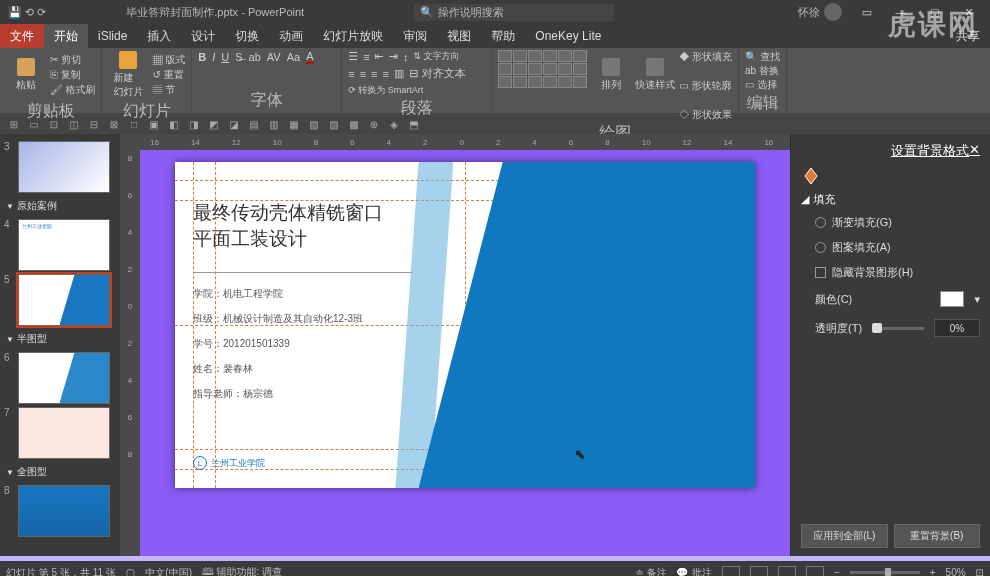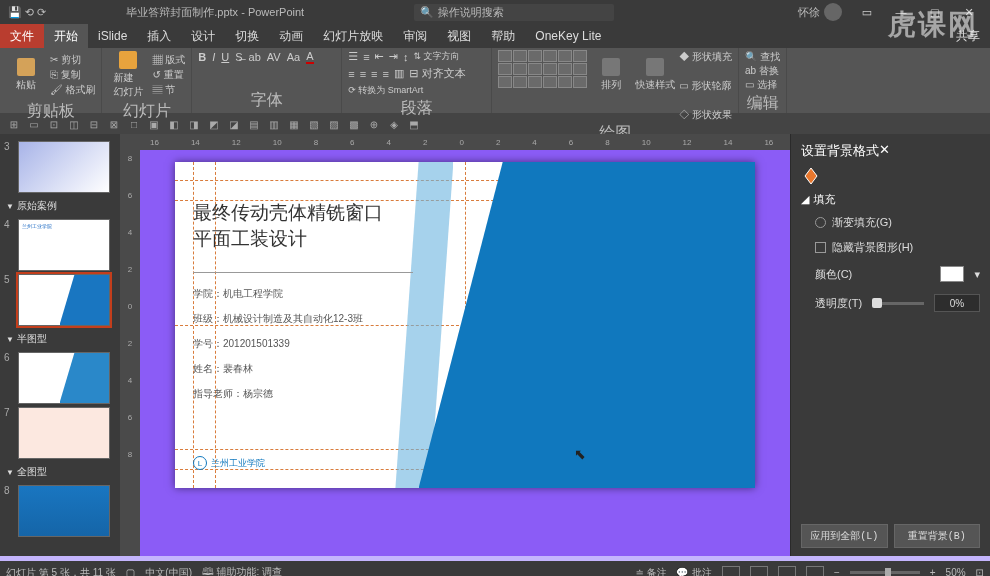--- a/index.html
+++ b/index.html
@@ -54,34 +54,34 @@
 .slide-blue { position: absolute; right: 0; top: 0; bottom: 0; width: 58%; background: #1078be; clip-path: polygon(25% 0, 100% 0, 100% 100%, 0 100%); }
 .slide-blue-light { position: absolute; right: 52%; top: 0; bottom: 0; width: 10%; background: #6ab4e0; clip-path: polygon(40% 0, 100% 0, 60% 100%, 0 100%); opacity: 0.6; }
 .slide-title { position: absolute; left: 18px; top: 38px; font-size: 19px; color: #333; font-weight: 500; }
 .slide-line { position: absolute; left: 18px; top: 110px; width: 220px; border-top: 1px solid #999; }
 .slide-info { position: absolute; left: 18px; font-size: 10px; color: #555; }
 .slide-logo { position: absolute; left: 18px; bottom: 18px; display: flex; align-items: center; gap: 4px; font-size: 9px; color: #1078be; }
 .slide-logo .circ { width: 14px; height: 14px; border-radius: 50%; border: 1.5px solid #1078be; display: flex; align-items: center; justify-content: center; font-size: 8px; }
 .cursor-arrow { position: absolute; left: 434px; top: 296px; font-size: 14px; color: #222; z-index: 50; pointer-events: none; }
 
 .format-panel { width: 200px; background: #3a3a3a; border-left: 1px solid #2a2a2a; padding: 8px 10px; color: #ddd; font-size: 11px; display: flex; flex-direction: column; gap: 6px; }
-.format-panel .title { display: flex; justify-content: flex-start; font-size: 13px; color: #fff; }
+.format-panel .title { display: flex; justify-content: flex-end; font-size: 13px; color: #fff; text-decoration: underline; }
 .format-panel .tab-icon { width: 20px; height: 20px; }
 .format-panel .section-head { display: flex; align-items: center; gap: 4px; font-size: 11px; color: #fff; }
 .format-panel .radio-row { display: flex; align-items: center; gap: 6px; padding: 2px 0 2px 14px; }
 .format-panel .radio { width: 11px; height: 11px; border: 1px solid #999; border-radius: 50%; display: inline-flex; align-items: center; justify-content: center; }
 .format-panel .radio.checked::after { content: ""; width: 5px; height: 5px; background: #ddd; border-radius: 50%; }
 .format-panel .check { width: 11px; height: 11px; border: 1px solid #999; display: inline-block; }
 .format-panel .row-prop { display: flex; align-items: center; gap: 10px; padding: 3px 0 3px 14px; }
 .format-panel .color-swatch { width: 24px; height: 16px; background: #fff; border: 1px solid #888; }
 .format-panel .slider { flex: 1; height: 3px; background: #666; position: relative; }
 .format-panel .slider .thumb { position: absolute; left: 0; top: -4px; width: 10px; height: 10px; background: #ddd; border-radius: 2px; }
 .format-panel .pct-box { width: 46px; height: 18px; background: #2d2d2d; border: 1px solid #555; color: #ddd; font-size: 10px; text-align: center; padding: 1px; }
 .format-panel .btn-row { margin-top: auto; display: flex; gap: 6px; padding-top: 8px; }
-.format-panel button { flex: 1; background: #555; border: 1px solid #666; color: #ddd; font-size: 10px; padding: 4px 2px; font-family: Liberation Mono, monospace; }
+.format-panel button { flex: 1; background: #555; border: 1px solid #666; color: #ddd; font-size: 10px; padding: 4px 2px; }
 
 .statusbar { height: 28px; background: #3a3a3a; border-top: 5px solid #c4b5fd; display: flex; align-items: center; font-size: 10px; color: #bbb; padding: 0 6px; gap: 10px; }
 .statusbar .spacer { flex: 1; }
 .statusbar .viewbtn { width: 18px; height: 14px; border: 1px solid #777; }
 .statusbar .zoom-slider { width: 70px; height: 3px; background: #666; position: relative; }
 .statusbar .zoom-slider .th { position: absolute; left: 35px; top: -3px; width: 6px; height: 9px; background: #aaa; }
 
 .watermark { position: absolute; right: 12px; top: 6px; font-size: 28px; color: rgba(255,255,255,0.55); font-weight: 700; letter-spacing: 2px; z-index: 200; pointer-events: none; }
 </style>
 </head>
@@ -383,20 +383,24 @@
         </svg></div>
     <div class="section-head">
         <span>◢</span>
         <span>填充</span>
       </div>
     <div class="radio-row">
         <span class="radio"></span>
         <span>渐变填充(G)</span>
       </div>
     <div class="radio-row">
+        <span class="radio"></span>
+        <span>图案填充(A)</span>
+      </div>
+    <div class="radio-row">
         <span class="check"></span>
         <span>隐藏背景图形(H)</span>
       </div>
     <div class="row-prop">
         <span>颜色(C)</span>
         <div style="flex:1"></div>
         <div class="color-swatch"></div>
         <span>▾</span>
       </div>
     <div class="row-prop">

